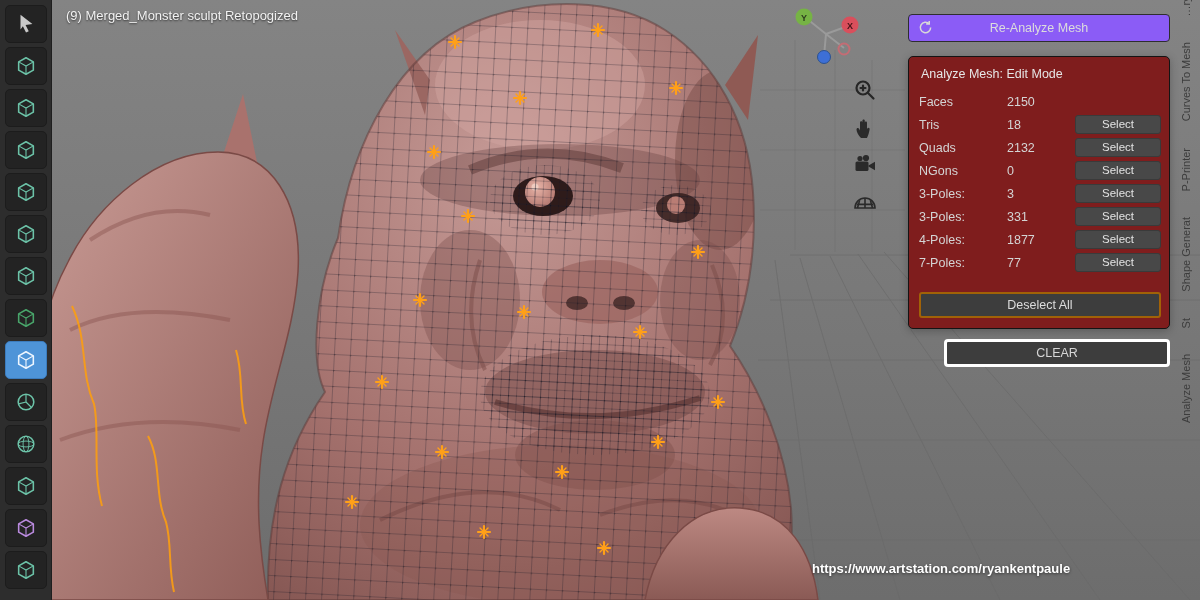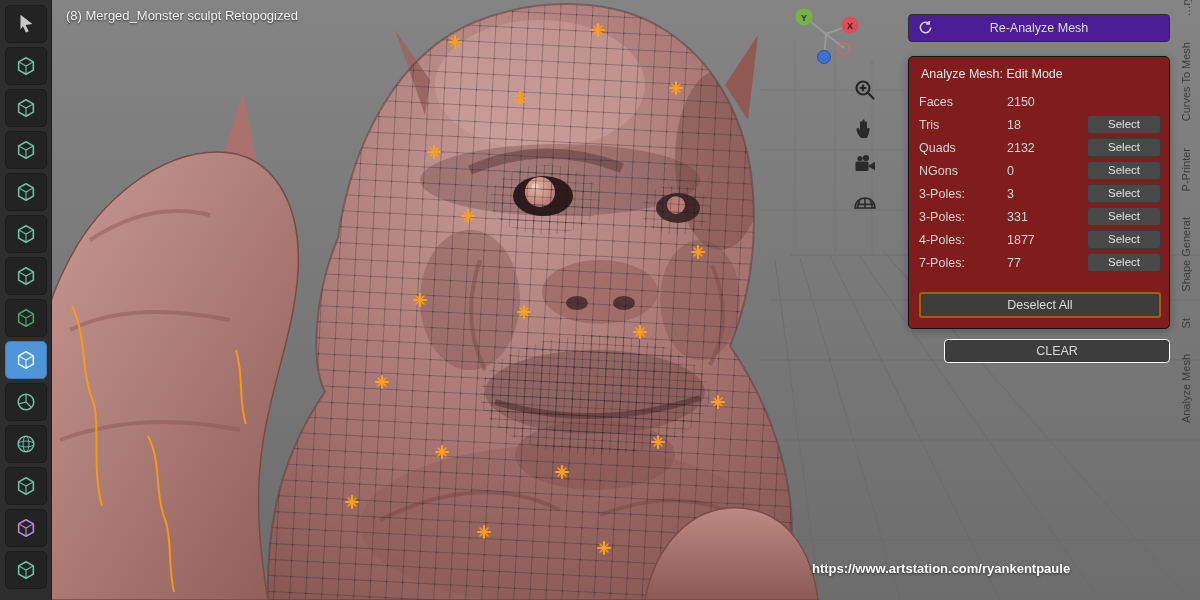--- a/index.html
+++ b/index.html
@@ -18,34 +18,34 @@
   
   #vp-header{position:absolute;left:66px;top:8px;font-size:13px;color:#f2f2f2;
              text-shadow:0 1px 2px rgba(0,0,0,.65);z-index:5;}
   
   #gizmo{position:absolute;left:788px;top:4px;width:76px;height:60px;z-index:6;}
   #navcol{position:absolute;left:849px;top:74px;z-index:6;display:flex;flex-direction:column;gap:5px;}
   .navbtn{width:32px;height:32px;border-radius:16px;display:flex;align-items:center;justify-content:center;}
   .navbtn svg{width:26px;height:26px;}
   
   #rpanel{position:absolute;left:908px;top:14px;width:262px;z-index:20;font-size:12.5px;color:#d8d8d8;}
-  #reanalyze{position:relative;height:26px;background:#4c1d95;border:1px solid #2e2e2e;border-radius:4px;
+  #reanalyze{position:relative;height:26px;background:#8b5cf6;border:1px solid #2e2e2e;border-radius:4px;
              display:flex;align-items:center;justify-content:center;color:#dcdcdc;cursor:default;}
   #reanalyze svg{position:absolute;left:9px;top:5px;width:15px;height:15px;}
   #panelbox{margin-top:14px;background:#7f1d1d;border:1px solid #141414;border-radius:5px;
             padding:8px 8px 10px 10px;box-shadow:0 2px 8px rgba(0,0,0,.25);}
   #panel-title{color:#e6e6e6;padding:2px 0 9px 2px;}
   .srow{display:flex;align-items:center;height:23px;}
   .slabel{width:88px;color:#d4d4d4;}
   .sval{flex:1;color:#d4d4d4;}
-  .sel{width:74px;height:19px;background:#484848;border:1px solid #3a3a3a;border-radius:3px;
+  .sel{width:86px;height:19px;background:#484848;border:1px solid #3a3a3a;border-radius:3px;
        color:#e2e2e2;font-size:11.5px;font-family:inherit;padding:0;line-height:17px;}
   #deselect{margin-top:18px;height:22px;background:#3d3d3d;border:2px solid #a16207;border-radius:3px;
             display:flex;align-items:center;justify-content:center;color:#dcdcdc;}
-  #clearbar{margin-top:10px;height:22px;background:#3d3d3d;border:1px solid #ffffff;border-radius:4px;
+  #clearbar{margin-top:10px;height:22px;background:#3d3d3d;border:3px solid #ffffff;border-radius:4px;
             display:flex;align-items:center;justify-content:center;color:#d6d6d6;margin-left:36px;}
   
   #tabs{position:absolute;right:0;top:0;bottom:0;width:28px;z-index:4;display:flex;flex-direction:column;
         align-items:center;gap:26px;}
   #tabs span{writing-mode:vertical-rl;transform:rotate(180deg);font-size:11px;color:#3c3c3c;white-space:nowrap;}
   #tabs span:first-child{margin-top:-16px;}
   
   #wm{position:absolute;left:812px;top:561px;z-index:5;font-size:13px;font-weight:bold;color:#ffffff;
       text-shadow:0 1px 3px rgba(0,0,0,.55);}
 </style>
@@ -261,21 +261,21 @@
         <use href="#i-cube"></use>
       </svg>
     </div>
   <div class="tbtn">
       <svg>
         <use href="#i-cube"></use>
       </svg>
     </div>
 </div>
 
-<div id="vp-header">(8) Merged_Monster sculpt Retopogized</div>
+<div id="vp-header">(9) Merged_Monster sculpt Retopogized</div>
 
 <div id="gizmo">
   <svg viewBox="0 0 76 60" width="76" height="60">
     <path d="M38 30L18 14M38 30L60 22M38 30L36 52M38 30L56 44" stroke="#9a9a9a" stroke-width="2" fill="none"></path>
     <circle cx="16" cy="13" r="8.5" fill="#76b344"></circle>
     <text x="16" y="16.5" font-size="9" font-weight="bold" fill="#2c3b1d" text-anchor="middle">Y</text>
     <circle cx="62" cy="21" r="8.5" fill="#d94f5c"></circle>
     <text x="62" y="24.5" font-size="9" font-weight="bold" fill="#461418" text-anchor="middle">X</text>
     <circle cx="36" cy="53" r="6.5" fill="#3d6fd6" stroke="#2c528f"></circle>
     <circle cx="56" cy="45" r="5.5" fill="none" stroke="#c46c74" stroke-width="2"></circle>

